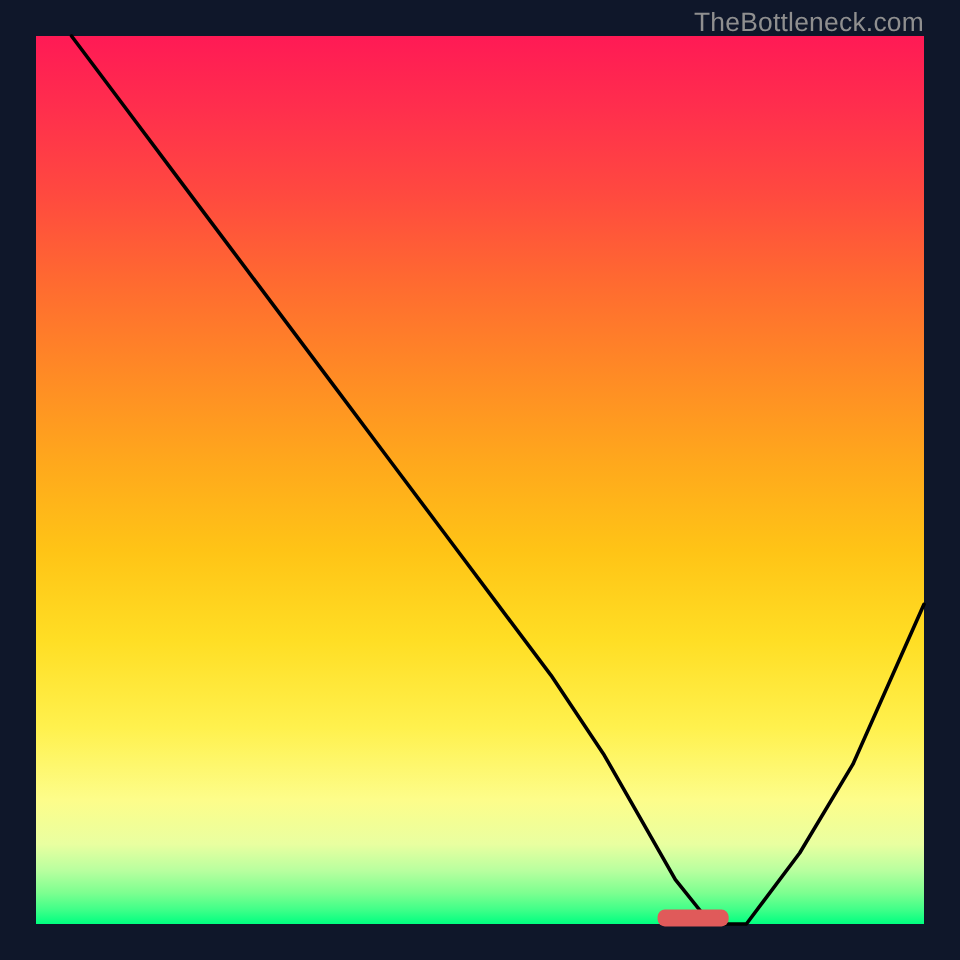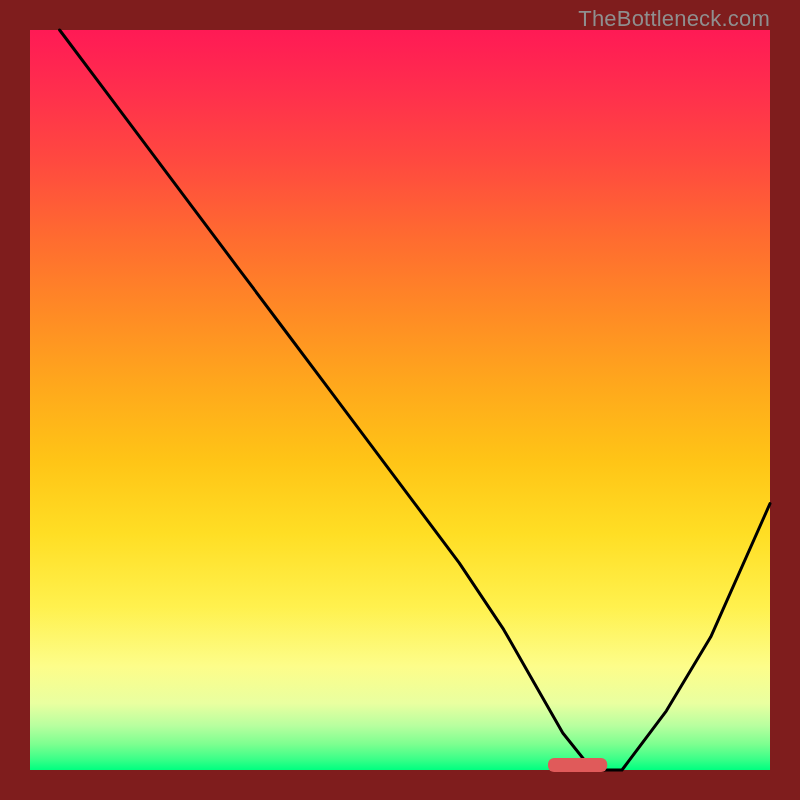--- a/index.html
+++ b/index.html
@@ -7,21 +7,21 @@
     padding: 0;
     width: 800px;
     height: 800px;
     background: #000000;
     overflow: hidden;
   }
   .container {
     position: relative;
     width: 800px;
     height: 800px;
-    background: #7f1d1d;
+    background: #0f172a;
   }
   .plot-area {
     position: absolute;
     left: 30px;
     top: 30px;
     width: 740px;
     height: 740px;
     background: linear-gradient(to bottom,
       #ff1a55 0%,
       #ff2e4d 8%,

